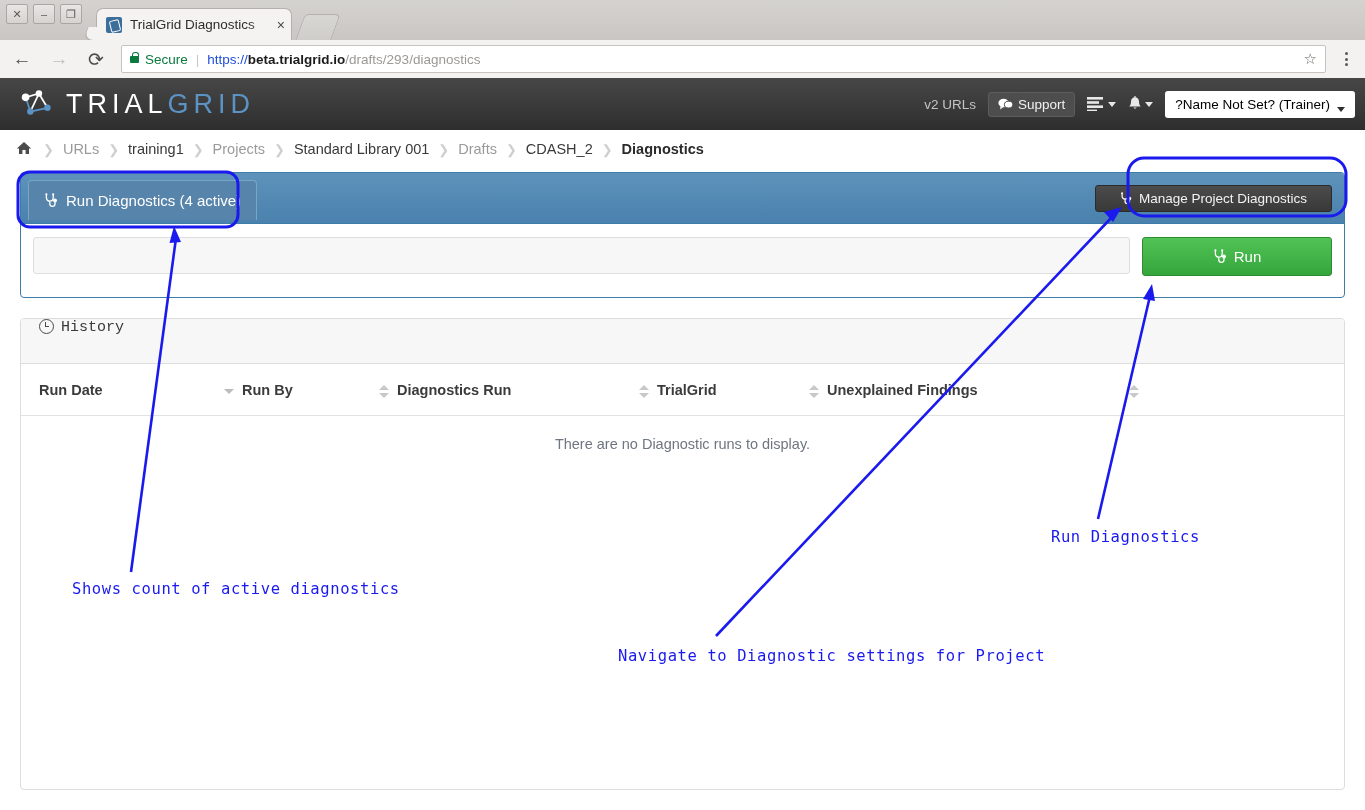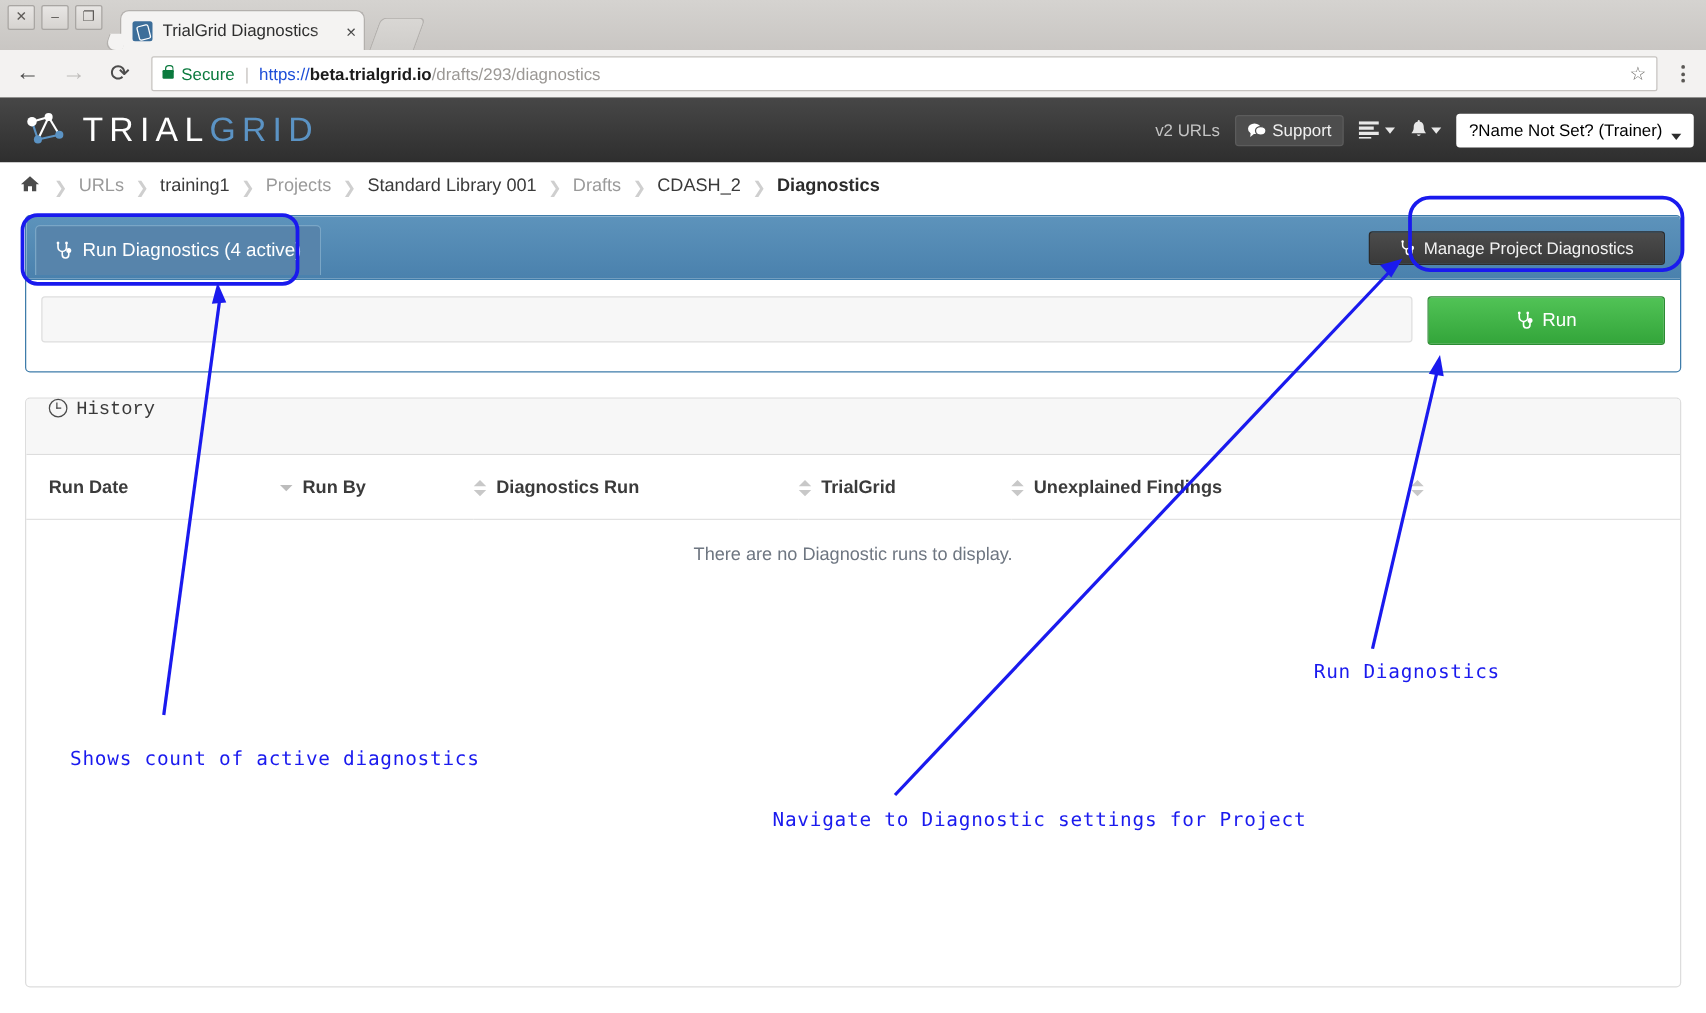--- a/index.html
+++ b/index.html
@@ -589,18 +589,18 @@
       <polygon points="1152,284 1143,299 1155,301" fill="#1a1aee"></polygon>
     </g>
 
     <g>
       <line x1="716" y1="636" x2="1112" y2="217" stroke="#1a1aee" stroke-width="2.6"></line>
       <polygon points="1122,207 1104,212 1113,222" fill="#1a1aee"></polygon>
     </g>
   </svg>
 
   <div class="anno-layer">
-    <div class="anno-text" style="left:56px; top:580px;margin-top:18px;">Shows count of active diagnostics</div>
+    <div class="anno-text" style="left:72px; top:580px;">Shows count of active diagnostics</div>
     <div class="anno-text" style="left:1051px; top:528px;">Run Diagnostics</div>
     <div class="anno-text" style="left:618px; top:647px;">Navigate to Diagnostic settings for Project</div>
   </div>
 
 </div>
 
 </body></html>

